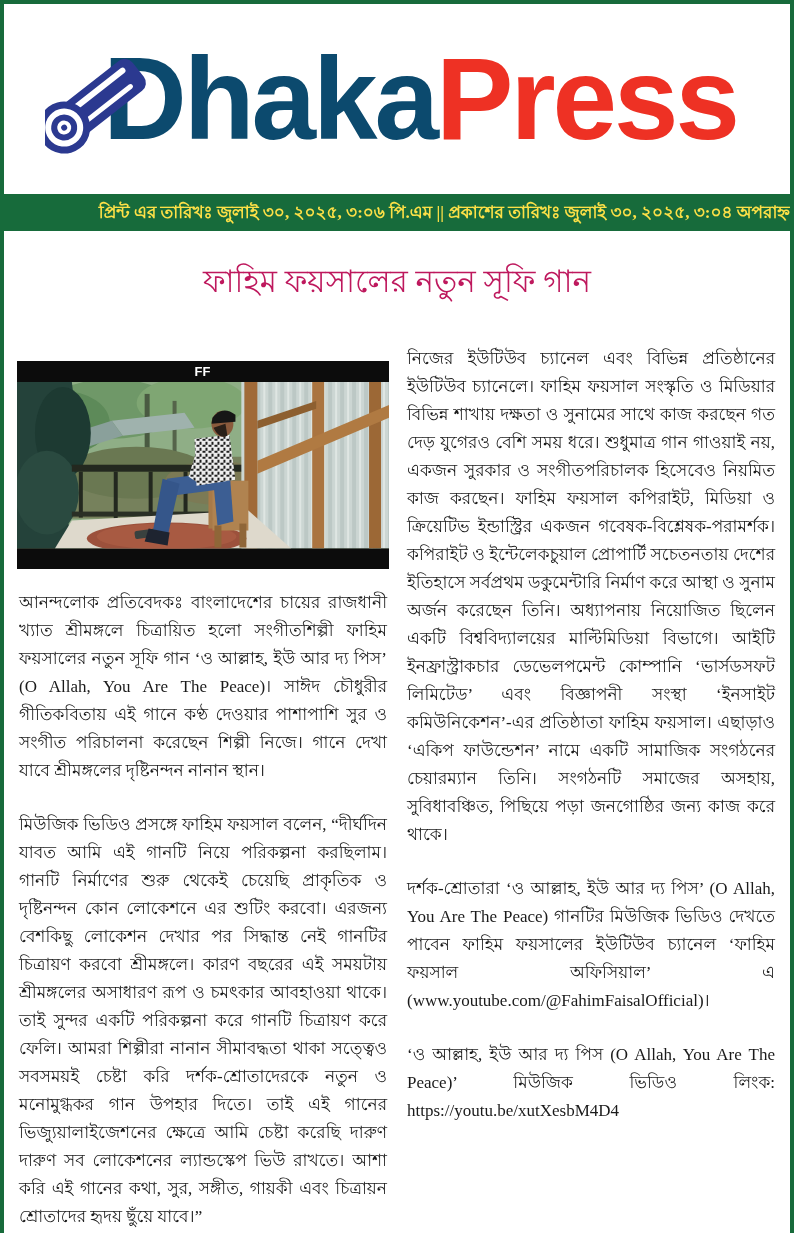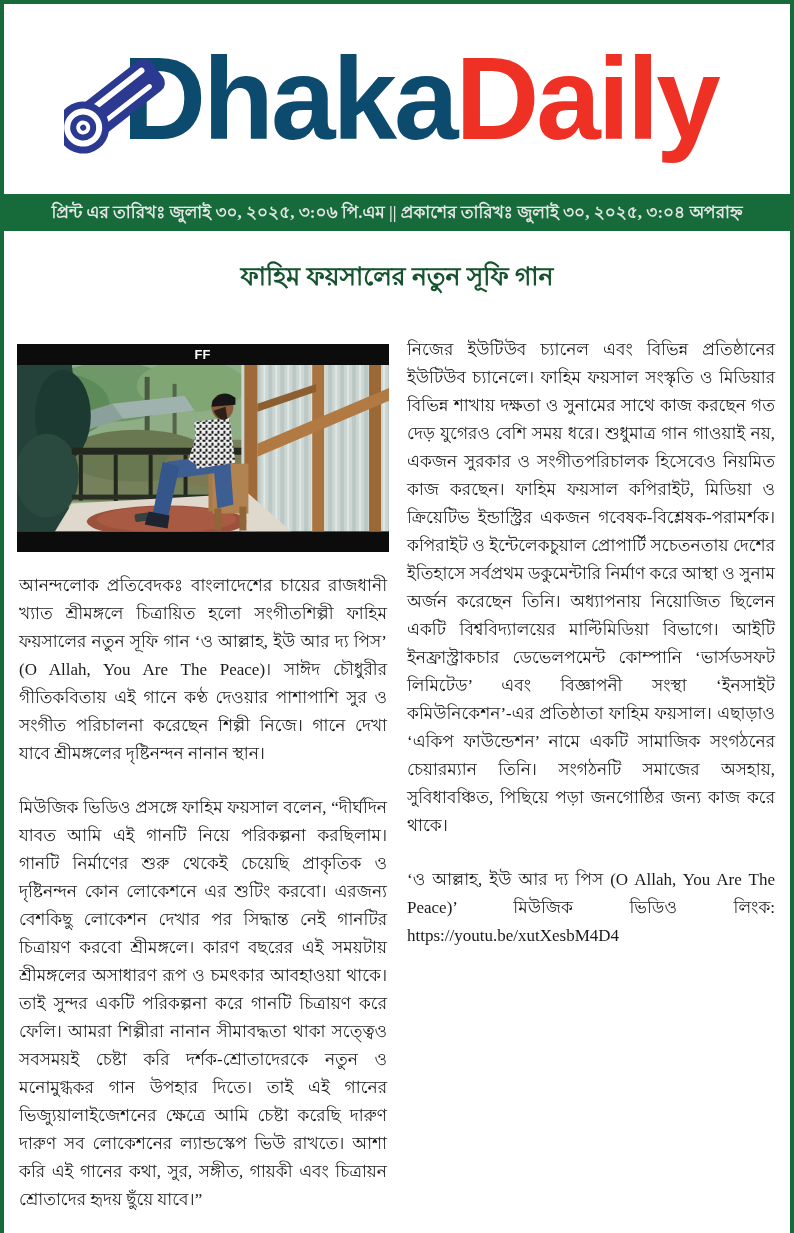--- a/index.html
+++ b/index.html
@@ -32,47 +32,47 @@
   .logo .word-press{color:#ee3124;font-size:116px;letter-spacing:-3px;}
   .logo .word-daily{
     position:absolute;left:150px;top:-12px;
     color:#58595b;font-size:42px;letter-spacing:1px;
   }
   .logo-roll{position:absolute;left:-12px;bottom:-14px;width:118px;height:128px;}
   
   .dateline{
     height:37px;
     background:#176b3b;
-    color:#e5e5e5;
-    display:flex;align-items:center;justify-content:center;
+    color:#fde047;
+    display:flex;align-items:center;justify-content:flex-end;
     font-size:17px;font-weight:bold;
   }
   
   .headline{
     margin:26px 12px 36px;
     text-align:center;
-    font-size:25px;
-    font-weight:bold;
-    color:#14532d;
+    font-size:31px;
+    font-weight:normal;
+    color:#be185d;
   }
   
   .columns{
     display:flex;
     gap:16px;
     padding:0 13px;
   }
   .col{
     flex:1 1 0;
     min-width:0;
     text-align:justify;
     font-size:17px;
     line-height:28px;
   }
   .col p{margin:0 2px 26px;}
-  .photo-figure{margin:8px 0 20px;border-radius:14px;}
+  .photo-figure{margin:16px 0 20px;border-radius:14px;}
   .photo-figure svg{display:block;width:100%;height:auto;}
 </style>
 </head>
 <body>
 
 <div class="page">
 
   <header class="page-header">
     <div class="logo">
       <svg class="logo-roll" viewBox="0 0 118 128" aria-hidden="true">
@@ -81,21 +81,21 @@
           <rect x="40" y="62" width="74" height="6" rx="3" fill="#ffffff"></rect>
           <rect x="44" y="80" width="66" height="5" rx="2.5" fill="#ffffff"></rect>
           <circle cx="30" cy="74" r="26" fill="#2b3990"></circle>
           <circle cx="30" cy="74" r="19" fill="#ffffff"></circle>
           <circle cx="30" cy="74" r="13" fill="#2b3990"></circle>
           <circle cx="30" cy="74" r="7" fill="#ffffff"></circle>
           <circle cx="30" cy="74" r="3" fill="#2b3990"></circle>
         </g>
       </svg>
       <span class="word-dhaka">Dhaka</span>
-      <span class="word-press">Daily</span>
+      <span class="word-press">Press</span>
     </div>
   </header>
 
   <div class="dateline">
     <span>প্রিন্ট এর তারিখঃ জুলাই ৩০, ২০২৫, ৩:০৬ পি.এম || প্রকাশের তারিখঃ জুলাই ৩০, ২০২৫, ৩:০৪ অপরাহ্ন</span>
   </div>
 
   <h1 class="headline">ফাহিম ফয়সালের নতুন সূফি গান</h1>
 
   <div class="columns">
@@ -184,17 +184,18 @@
           <text x="186" y="15" fill="#ffffff" font-size="13" font-weight="bold" font-family="Liberation Sans, sans-serif" text-anchor="middle">FF</text>
         </svg>
       </figure>
       <p>আনন্দলোক প্রতিবেদকঃ বাংলাদেশের চায়ের রাজধানী খ্যাত শ্রীমঙ্গলে চিত্রায়িত হলো সংগীতশিল্পী ফাহিম ফয়সালের নতুন সূফি গান ‘ও আল্লাহ, ইউ আর দ্য পিস’ (O Allah, You Are The Peace)। সাঈদ চৌধুরীর গীতিকবিতায় এই গানে কণ্ঠ দেওয়ার পাশাপাশি সুর ও সংগীত পরিচালনা করেছেন শিল্পী নিজে। গানে দেখা যাবে শ্রীমঙ্গলের দৃষ্টিনন্দন নানান স্থান।</p>
       <p>মিউজিক ভিডিও প্রসঙ্গে ফাহিম ফয়সাল বলেন, “দীর্ঘদিন যাবত আমি এই গানটি নিয়ে পরিকল্পনা করছিলাম। গানটি নির্মাণের শুরু থেকেই চেয়েছি প্রাকৃতিক ও দৃষ্টিনন্দন কোন লোকেশনে এর শুটিং করবো। এরজন্য বেশকিছু লোকেশন দেখার পর সিদ্ধান্ত নেই গানটির চিত্রায়ণ করবো শ্রীমঙ্গলে। কারণ বছরের এই সময়টায় শ্রীমঙ্গলের অসাধারণ রূপ ও চমৎকার আবহাওয়া থাকে। তাই সুন্দর একটি পরিকল্পনা করে গানটি চিত্রায়ণ করে ফেলি। আমরা শিল্পীরা নানান সীমাবদ্ধতা থাকা সত্ত্বেও সবসময়ই চেষ্টা করি দর্শক-শ্রোতাদেরকে নতুন ও মনোমুগ্ধকর গান উপহার দিতে। তাই এই গানের ভিজ্যুয়ালাইজেশনের ক্ষেত্রে আমি চেষ্টা করেছি দারুণ দারুণ সব লোকেশনের ল্যান্ডস্কেপ ভিউ রাখতে। আশা করি এই গানের কথা, সুর, সঙ্গীত, গায়কী এবং চিত্রায়ন শ্রোতাদের হৃদয় ছুঁয়ে যাবে।”</p>
       <p>ফাহিম ফয়সাল আরও জানান, তার স্টুডিওতে নিয়মিত নতুন নতুন গান নির্মাণ হচ্ছে। পর্যায়ক্রমে সেগুলো প্রকাশ করবেন</p>
     </div>
 
     <div class="col">
       <p>নিজের ইউটিউব চ্যানেল এবং বিভিন্ন প্রতিষ্ঠানের ইউটিউব চ্যানেলে। ফাহিম ফয়সাল সংস্কৃতি ও মিডিয়ার বিভিন্ন শাখায় দক্ষতা ও সুনামের সাথে কাজ করছেন গত দেড় যুগেরও বেশি সময় ধরে। শুধুমাত্র গান গাওয়াই নয়, একজন সুরকার ও সংগীতপরিচালক হিসেবেও নিয়মিত কাজ করছেন। ফাহিম ফয়সাল কপিরাইট, মিডিয়া ও ক্রিয়েটিভ ইন্ডাস্ট্রির একজন গবেষক-বিশ্লেষক-পরামর্শক। কপিরাইট ও ইন্টেলেকচুয়াল প্রোপার্টি সচেতনতায় দেশের ইতিহাসে সর্বপ্রথম ডকুমেন্টারি নির্মাণ করে আস্থা ও সুনাম অর্জন করেছেন তিনি। অধ্যাপনায় নিয়োজিত ছিলেন একটি বিশ্ববিদ্যালয়ের মাল্টিমিডিয়া বিভাগে। আইটি ইনফ্রাস্ট্রাকচার ডেভেলপমেন্ট কোম্পানি ‘ভার্সডসফট লিমিটেড’ এবং বিজ্ঞাপনী সংস্থা ‘ইনসাইট কমিউনিকেশন’-এর প্রতিষ্ঠাতা ফাহিম ফয়সাল। এছাড়াও ‘একিপ ফাউন্ডেশন’ নামে একটি সামাজিক সংগঠনের চেয়ারম্যান তিনি। সংগঠনটি সমাজের অসহায়, সুবিধাবঞ্চিত, পিছিয়ে পড়া জনগোষ্ঠির জন্য কাজ করে থাকে।</p>
+      <p>দর্শক-শ্রোতারা ‘ও আল্লাহ, ইউ আর দ্য পিস’ (O Allah, You Are The Peace) গানটির মিউজিক ভিডিও দেখতে পাবেন ফাহিম ফয়সালের ইউটিউব চ্যানেল ‘ফাহিম ফয়সাল অফিসিয়াল’ এ (www.youtube.com/@FahimFaisalOfficial)।</p>
       <p>‘ও আল্লাহ, ইউ আর দ্য পিস (O Allah, You Are The Peace)’ মিউজিক ভিডিও লিংক: https://youtu.be/xutXesbM4D4</p>
     </div>
 
   </div>
 </div>
 
 </body></html>

